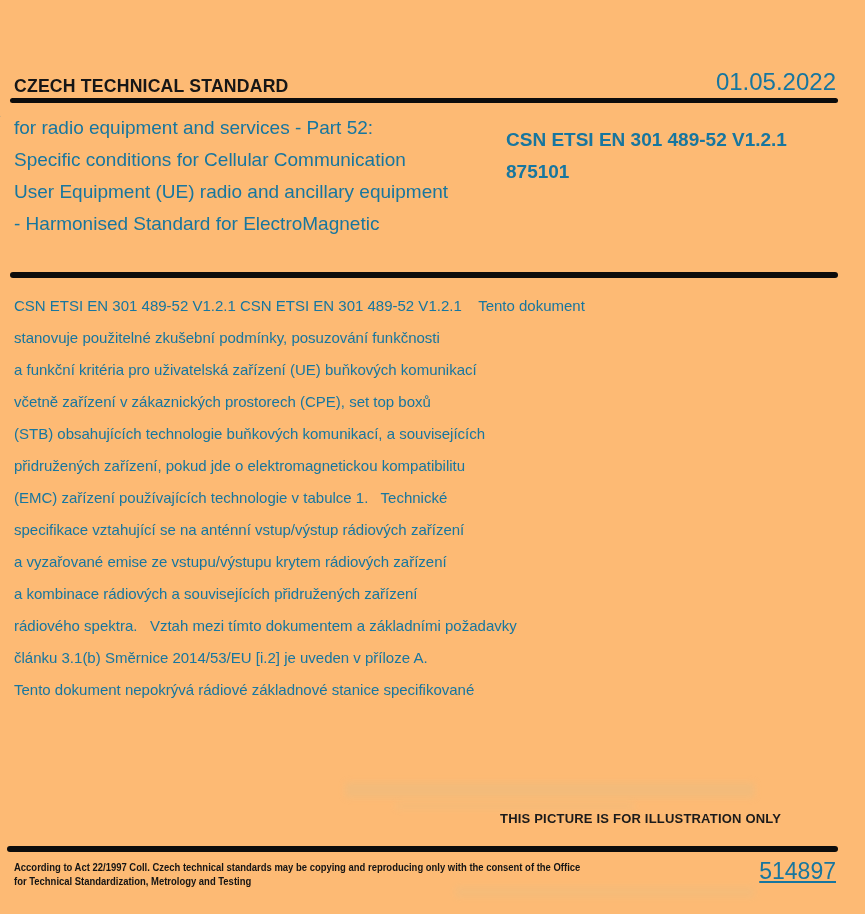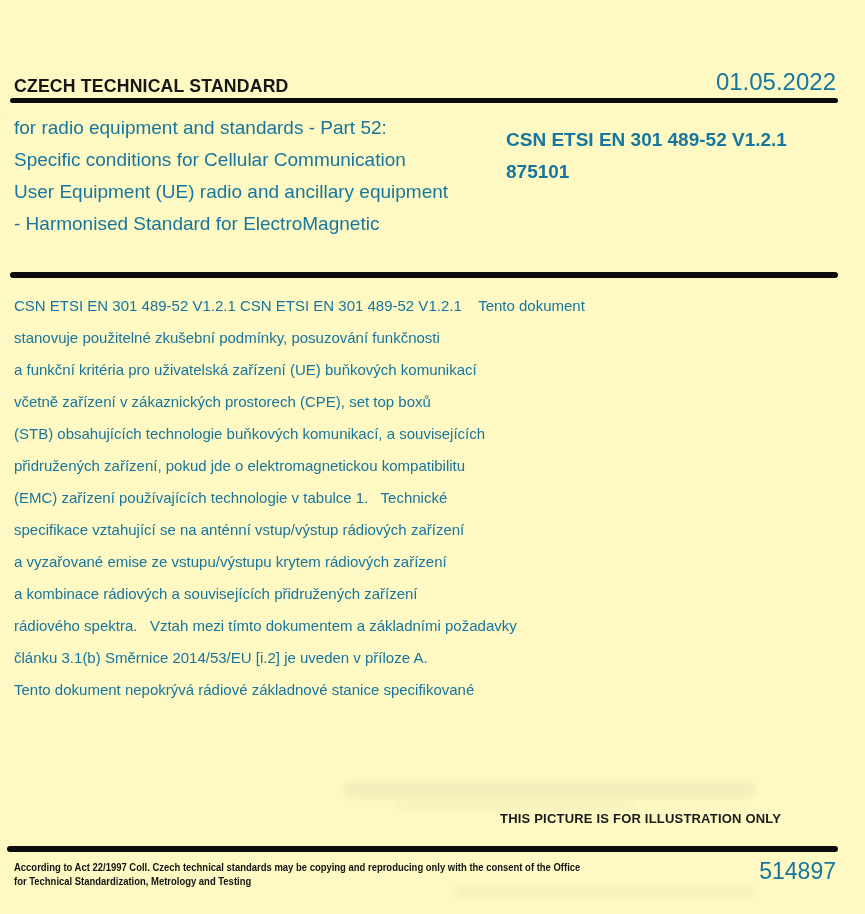--- a/index.html
+++ b/index.html
@@ -3,21 +3,21 @@
 <meta charset="utf-8">
 <style>
   * { margin: 0; padding: 0; box-sizing: border-box; }
   html, body { width: 865px; height: 914px; }
   body {
     font-family: "Liberation Sans", sans-serif;
     background: #ffffff;
     position: relative;
     overflow: hidden;
   }
-  .page { position: absolute; inset: 0; background: #fef9c3; }
+  .page { position: absolute; inset: 0; background: #fdba74; }
 
   .header-title {
     position: absolute; left: 14px; top: 76px;
     font-size: 18px; font-weight: 700; color: #161616;
     letter-spacing: 0.2px;
     transform: scaleX(0.98); transform-origin: left center;
     white-space: pre;
   }
   .header-date {
     position: absolute; right: 29px; top: 68px;
@@ -72,37 +72,37 @@
 
   .footer-legal {
     position: absolute; left: 14px; top: 860px; width: 700px;
     font-size: 11px; font-weight: 700; color: #141414;
     line-height: 14px;
     transform: scaleX(0.86); transform-origin: left top;
   }
   .footer-legal .line { white-space: pre; }
   .footer-number {
     position: absolute; right: 29px; top: 858px;
-    font-size: 23px; color: #17769F; white-space: pre;
+    font-size: 23px; color: #17769F; white-space: pre; text-decoration: underline;
   }
 </style>
 </head>
 <body>
 
 <div class="page">
 
   <div class="header-title">CZECH TECHNICAL STANDARD</div>
   <div class="header-date">01.05.2022</div>
 
   <div class="rule rule-1"></div>
 
   <span class="edge-artifact">(</span>
 
   <div class="title-left">
-    <div class="line">for radio equipment and standards - Part 52:</div>
+    <div class="line">for radio equipment and services - Part 52:</div>
     <div class="line">Specific conditions for Cellular Communication</div>
     <div class="line">User Equipment (UE) radio and ancillary equipment</div>
     <div class="line">- Harmonised Standard for ElectroMagnetic</div>
   </div>
 
   <div class="title-right">
     <div class="line">CSN ETSI EN 301 489-52 V1.2.1</div>
     <div class="line">875101</div>
   </div>
 

